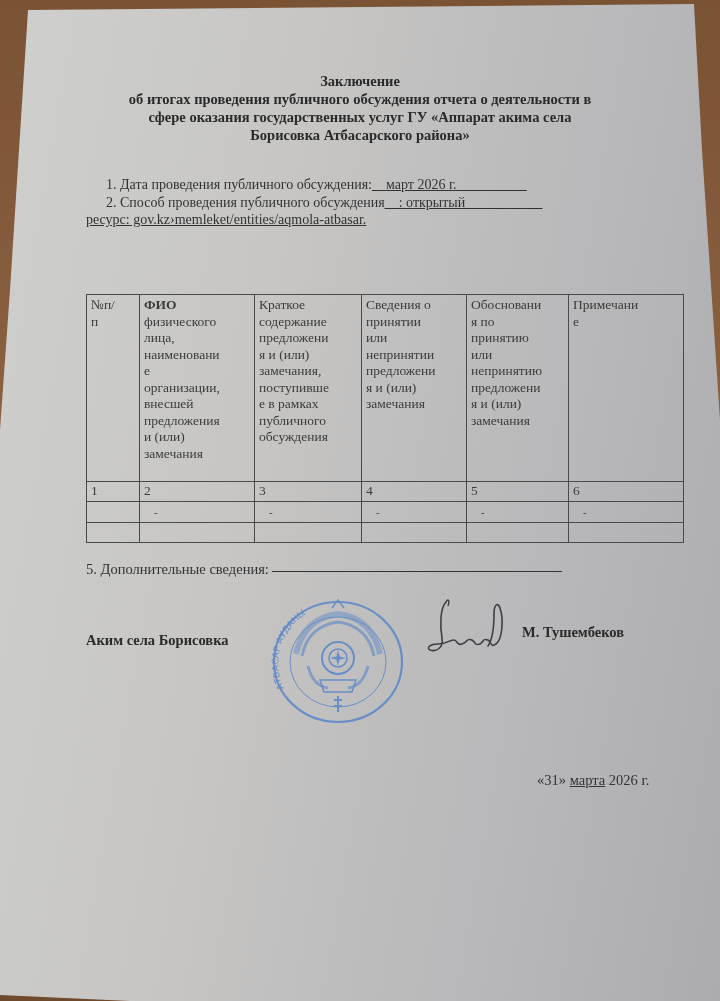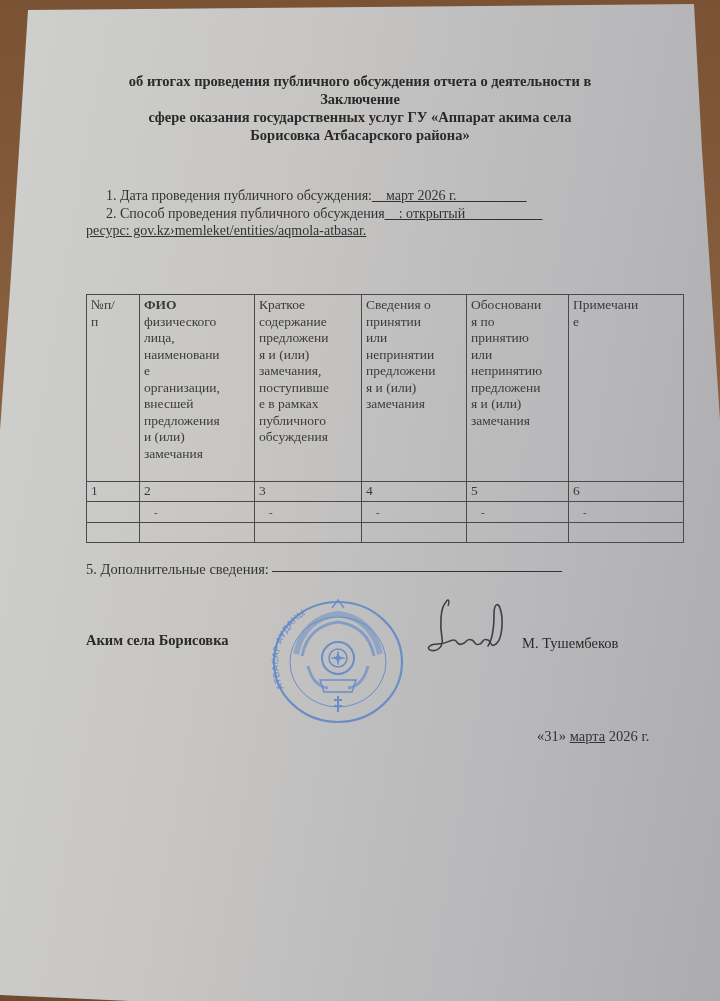--- a/index.html
+++ b/index.html
@@ -31,21 +31,21 @@
     top: 72px;
     text-align: center;
     font-weight: bold;
     font-size: 14.5px;
     line-height: 18px;
     color: #2a2a2a;
   }
   .items {
     position: absolute;
     left: 106px;
-    top: 187px;
+    top: 176px;
     width: 560px;
     font-size: 14px;
     line-height: 17.5px;
     color: #333;
   }
   .items .row { white-space: nowrap; }
   .u { text-decoration: underline; }
   .justify { text-align: justify; text-align-last: justify; margin-left: -20px; width: 555px; }
   .cont { margin-left: -20px; }
 
@@ -88,55 +88,54 @@
     left: 86px;
     top: 632px;
     font-weight: bold;
     font-size: 14.5px;
     color: #2a2a2a;
   }
   .signer {
     position: absolute;
     left: 522px;
     top: 624px;
-    font-weight: normal;
+    font-weight: bold;
     font-size: 14.5px;
     color: #2a2a2a;
-    margin-top: 11px;
   }
   .stamp {
     position: absolute;
     left: 268px;
     top: 596px;
     width: 140px;
     height: 130px;
   }
   .signature {
     position: absolute;
     left: 418px;
     top: 594px;
     width: 100px;
     height: 62px;
   }
   .date {
     position: absolute;
     left: 537px;
-    top: 728px;
+    top: 772px;
     font-size: 14.5px;
     color: #333;
   }
 </style>
 </head>
 <body>
 
 <div class="paper">
 
   <div class="title-block">
+    <div>Заключение</div>
     <div>об итогах проведения публичного обсуждения отчета о деятельности в</div>
-    <div>Заключение</div>
     <div>сфере оказания государственных услуг ГУ «Аппарат акима села</div>
     <div>Борисовка Атбасарского района»</div>
   </div>
 
   <div class="items">
     <div class="row">
       <span>1. Дата проведения публичного обсуждения:</span><span class="u">__март 2026 г.__________</span>
     </div>
     <div class="row">
       <span>2. Способ проведения публичного обсуждения</span><span class="u">__: открытый___________</span>

